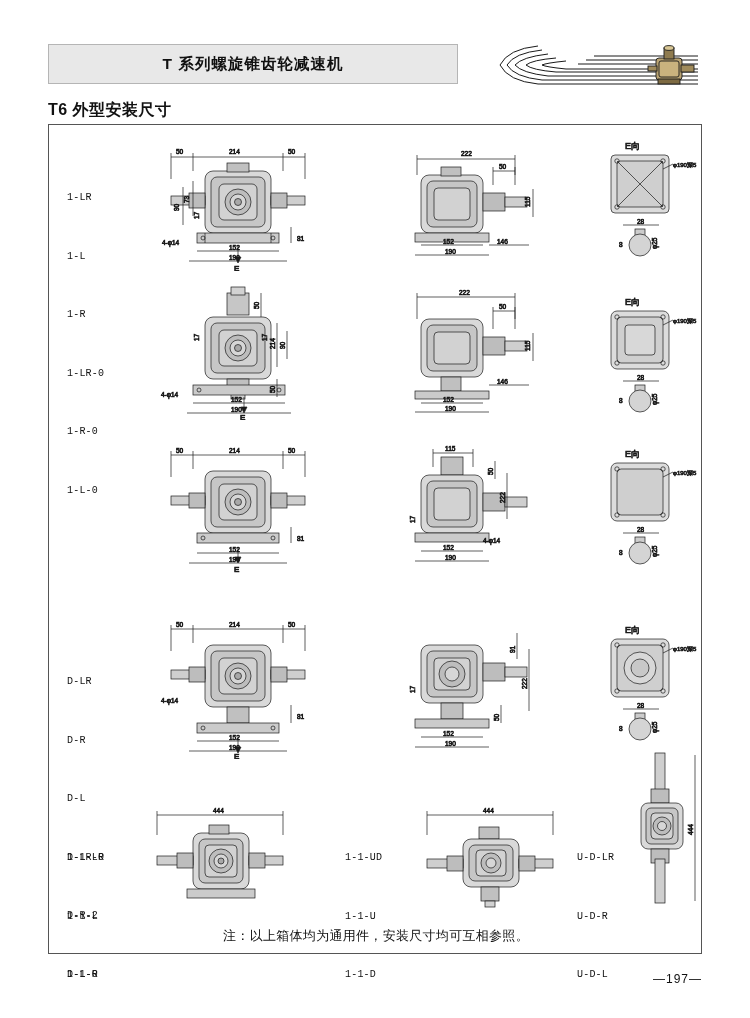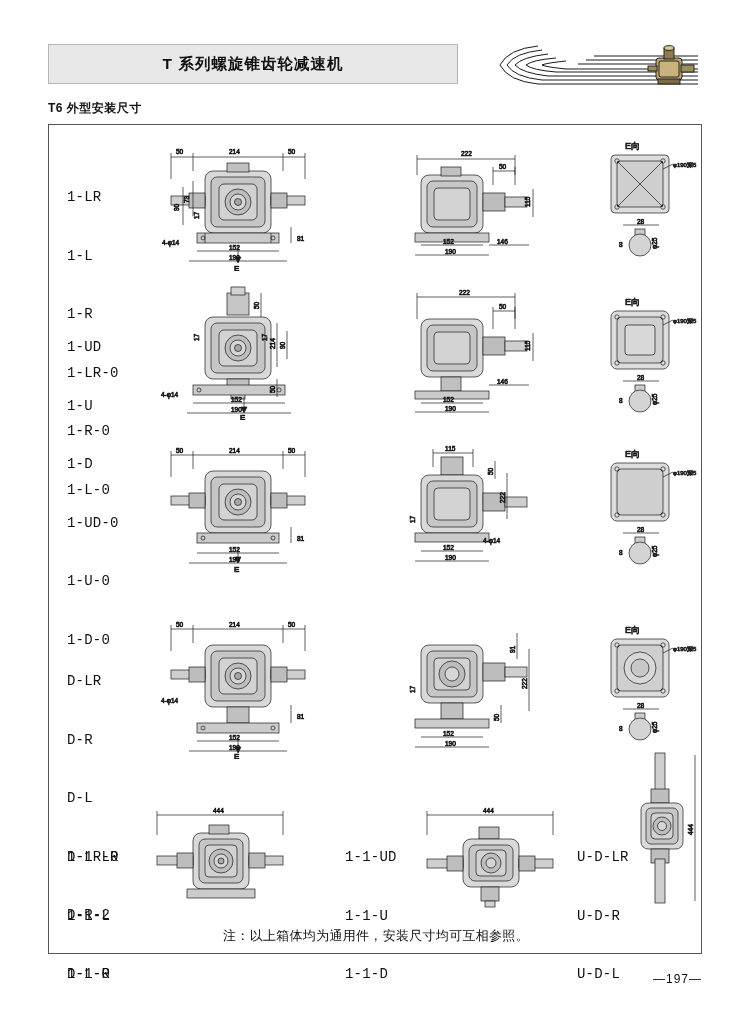--- a/index.html
+++ b/index.html
@@ -66,21 +66,21 @@
     top: 0px;
     width: 54px;
     height: 44px;
   }
 
   
   .section-title {
     position: absolute;
     left: 48px;
     top: 100px;
-    font-size: 12px;
+    font-size: 16px;
     font-weight: bold;
     letter-spacing: 0.5px;
     color: #111;
   }
 
   
   .frame {
     position: absolute;
     left: 48px;
     top: 124px;
@@ -92,21 +92,21 @@
 
   
   .row {
     position: absolute;
     left: 0;
     width: 654px;
   }
   .labels {
     position: absolute;
     font-family: "Liberation Mono", monospace;
-    font-size: 14px;
+    font-size: 10px;
     line-height: 19.5px;
     color: #111;
     letter-spacing: 0.2px;
     white-space: pre;
   }
   .labels div { height: 19.5px; }
 
   .dwg {
     position: absolute;
   }
@@ -301,28 +301,20 @@
             <rect x="38" y="92" width="10" height="10" fill="#cccccc"></rect>
             <circle cx="43" cy="108" r="11" fill="#d4d4d4"></circle>
             <text x="22" y="110" font-size="6.5">8</text>
             <text x="60" y="112" font-size="6.5" transform="rotate(-90 60 112)">φ25</text>
           </g>
         </svg>
       </div>
     </div>
 
     <div class="row" style="top:160px;height:135px;">
-      <div class="labels" style="left:18px; top:14px;">
-        <div>1-UD</div>
-        <div>1-U</div>
-        <div>1-D</div>
-        <div>1-UD-0</div>
-        <div>1-U-0</div>
-        <div>1-D-0</div>
-      </div>
 
       <div class="dwg" style="left:100px; top:0px;">
         <svg width="190" height="135" viewBox="0 0 190 135">
           <g stroke="#1a1a1a" fill="none" stroke-width="0.7">
             <rect x="78" y="8" width="22" height="22" fill="#c6c6c6"></rect>
             <rect x="82" y="2" width="14" height="8" fill="#d2d2d2"></rect>
             <line x1="112" y1="8" x2="112" y2="32"></line>
             <text x="110" y="24" font-size="6.5" transform="rotate(-90 110 24)">50</text>
 
             <rect x="56" y="32" width="66" height="62" rx="8" fill="#d9d9d9"></rect>

